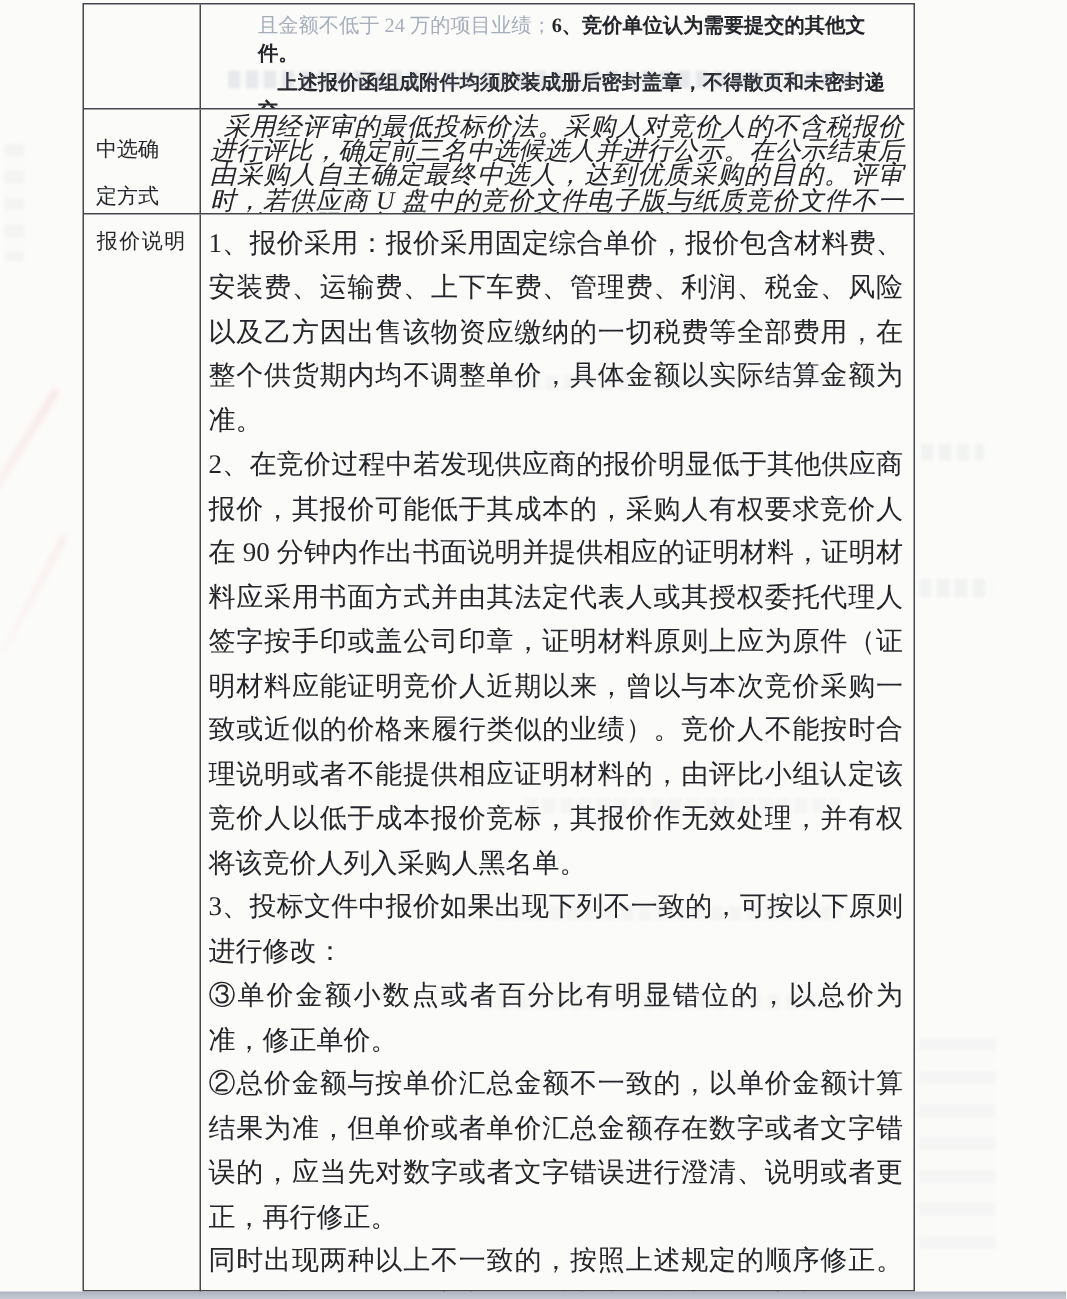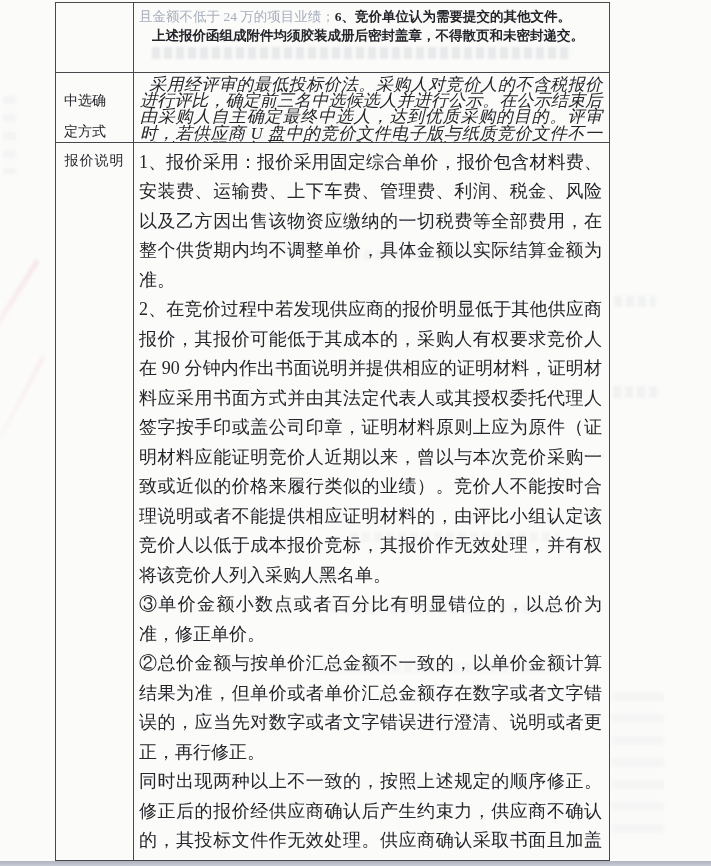--- a/index.html
+++ b/index.html
@@ -26,21 +26,21 @@
   .t-row{display:grid;grid-template-columns:78px 1fr;box-sizing:border-box;}
   .t-row + .t-row{border-top:1.4px solid var(--border);}
   .t-label{
     border-right:1.4px solid var(--border);
     box-sizing:border-box;color:var(--ink);overflow:hidden;
   }
   .t-content{box-sizing:border-box;color:var(--ink);overflow:hidden;}
   .para{margin:0;}
 
   
-  .row-attachment-note{height:68.5px;flex:0 0 auto;}
+  .row-attachment-note{height:68.5px;flex:0 0 auto;gap:33px;}
   .row-attachment-note .t-content{
     padding:4px 8px 0 5px;font-size:13.5px;line-height:19px;
   }
   .row-attachment-note .indent{text-indent:13px;}
 
   
   .row-selection-method{height:70px;flex:0 0 auto;}
   .row-selection-method .t-label{
     font-size:14px;line-height:31px;padding:12px 20px 0 8px;font-weight:400;
   }
@@ -114,20 +114,21 @@
         <div class="t-label"><span>中选确定方式</span></div>
         <div class="t-content">
           <p class="para indent"><span class="seg-normal">采用经评审的最低投标价法。采购人对竞价人的不含税报价进行评比，确定前三名中选候选人并进行公示。在公示结束后由采购人自主确定最终中选人，达到优质采购的目的。评审时，若供应商 U 盘中的竞价文件电子版与纸质竞价文件不一致时，按照供应商提交的纸质竞价文件进行评比。</span></p>
         </div>
       </div>
       <div class="t-row row-quotation-notes">
         <div class="t-label"><span>报价说明</span></div>
         <div class="t-content">
           <p class="para"><span class="seg-normal">1、报价采用：报价采用固定综合单价，报价包含材料费、安装费、运输费、上下车费、管理费、利润、税金、风险以及乙方因出售该物资应缴纳的一切税费等全部费用，在整个供货期内均不调整单价，具体金额以实际结算金额为准。</span></p>
           <p class="para"><span class="seg-normal">2、在竞价过程中若发现供应商的报价明显低于其他供应商报价，其报价可能低于其成本的，采购人有权要求竞价人在 90 分钟内作出书面说明并提供相应的证明材料，证明材料应采用书面方式并由其法定代表人或其授权委托代理人签字按手印或盖公司印章，证明材料原则上应为原件（证明材料应能证明竞价人近期以来，曾以与本次竞价采购一致或近似的价格来履行类似的业绩）。竞价人不能按时合理说明或者不能提供相应证明材料的，由评比小组认定该竞价人以低于成本报价竞标，其报价作无效处理，并有权将该竞价人列入采购人黑名单。</span></p>
+          <p class="para"><span class="seg-normal">3、投标文件中报价如果出现下列不一致的，可按以下原则进行修改：</span></p>
           <p class="para"><span class="seg-normal">③单价金额小数点或者百分比有明显错位的，以总价为准，修正单价。</span></p>
           <p class="para"><span class="seg-normal">②总价金额与按单价汇总金额不一致的，以单价金额计算结果为准，但单价或者单价汇总金额存在数字或者文字错误的，应当先对数字或者文字错误进行澄清、说明或者更正，再行修正。</span></p>
           <p class="para"><span class="seg-normal">同时出现两种以上不一致的，按照上述规定的顺序修正。修正后的报价经供应商确认后产生约束力，供应商不确认的，其投标文件作无效处理。供应商确认采取书面且加盖单位公章或者供应商授权代表签字的方式。</span></p>
         </div>
       </div>
     </div>
 
   <div class="smudge sm-1"></div>
   <div class="smudge sm-2"></div>
   <div class="smudge sm-3"></div>

